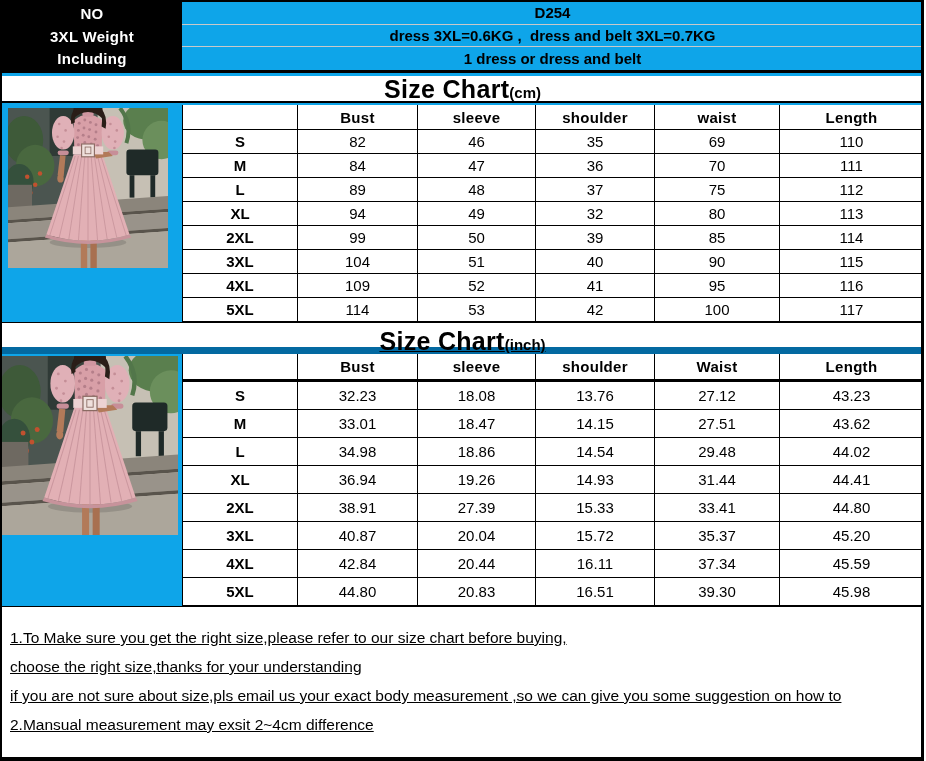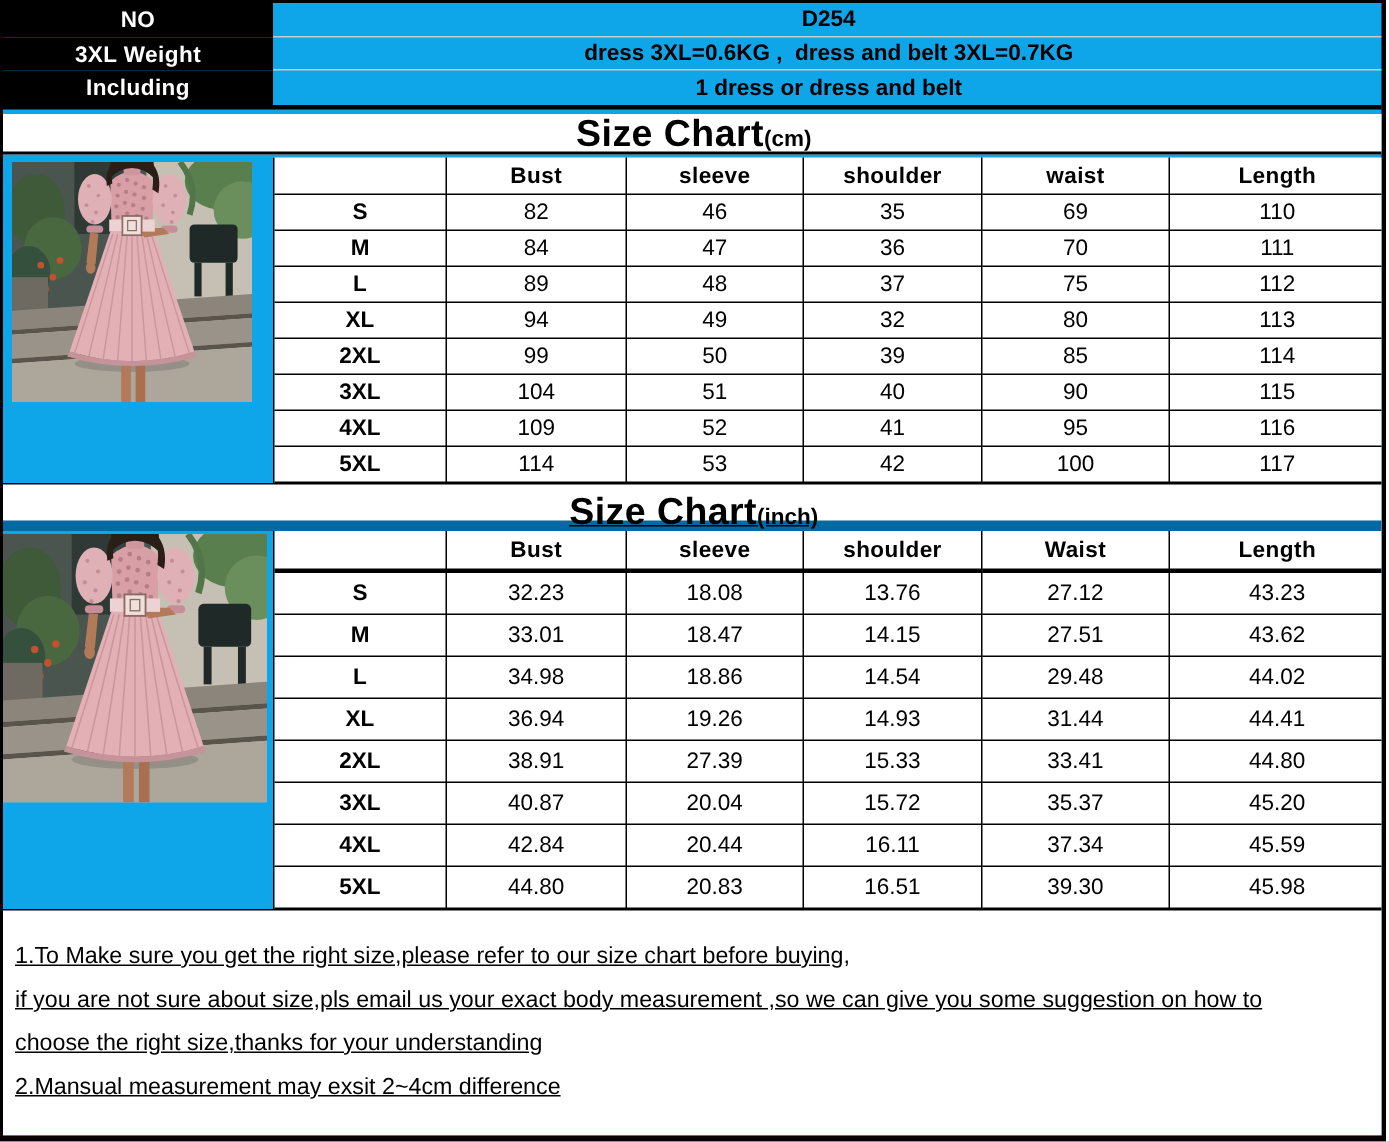--- a/index.html
+++ b/index.html
@@ -340,18 +340,18 @@
   </div>
 
   <div class="photo" id="photo2">
     <svg viewBox="0 0 100 100" preserveAspectRatio="none" aria-hidden="true">
       <use href="#scene"></use>
     </svg>
   </div>
 
   <div class="notes">
     <div class="note-line">1.To Make sure you get the right size,please refer to our size chart before buying,</div>
+    <div class="note-line">choose the right size,thanks for your understanding</div>
     <div class="note-line">if you are not sure about size,pls email us your exact body measurement ,so we can give you some suggestion on how to</div>
-    <div class="note-line">choose the right size,thanks for your understanding</div>
     <div class="note-line">2.Mansual measurement may exsit 2~4cm difference</div>
   </div>
 
 </div>
 
 </body></html>

